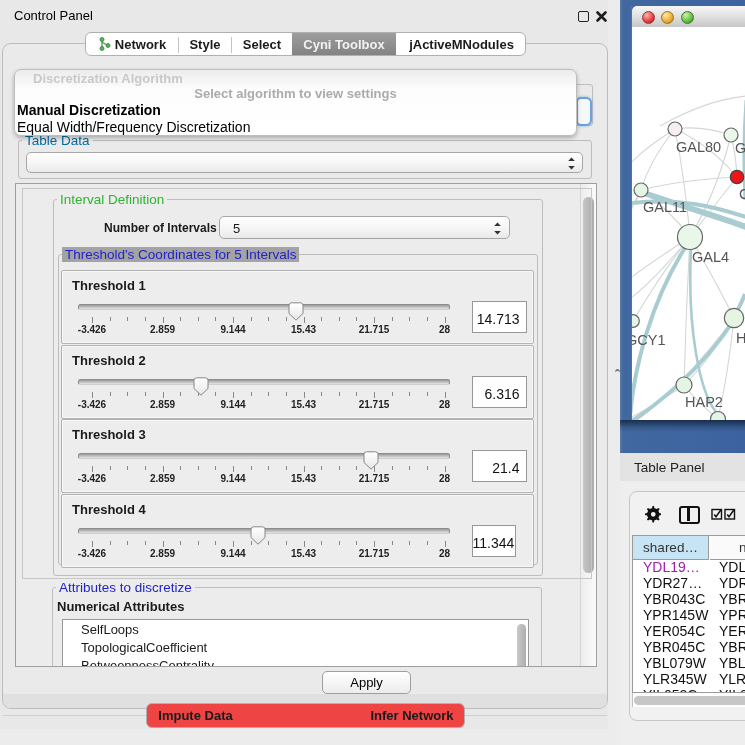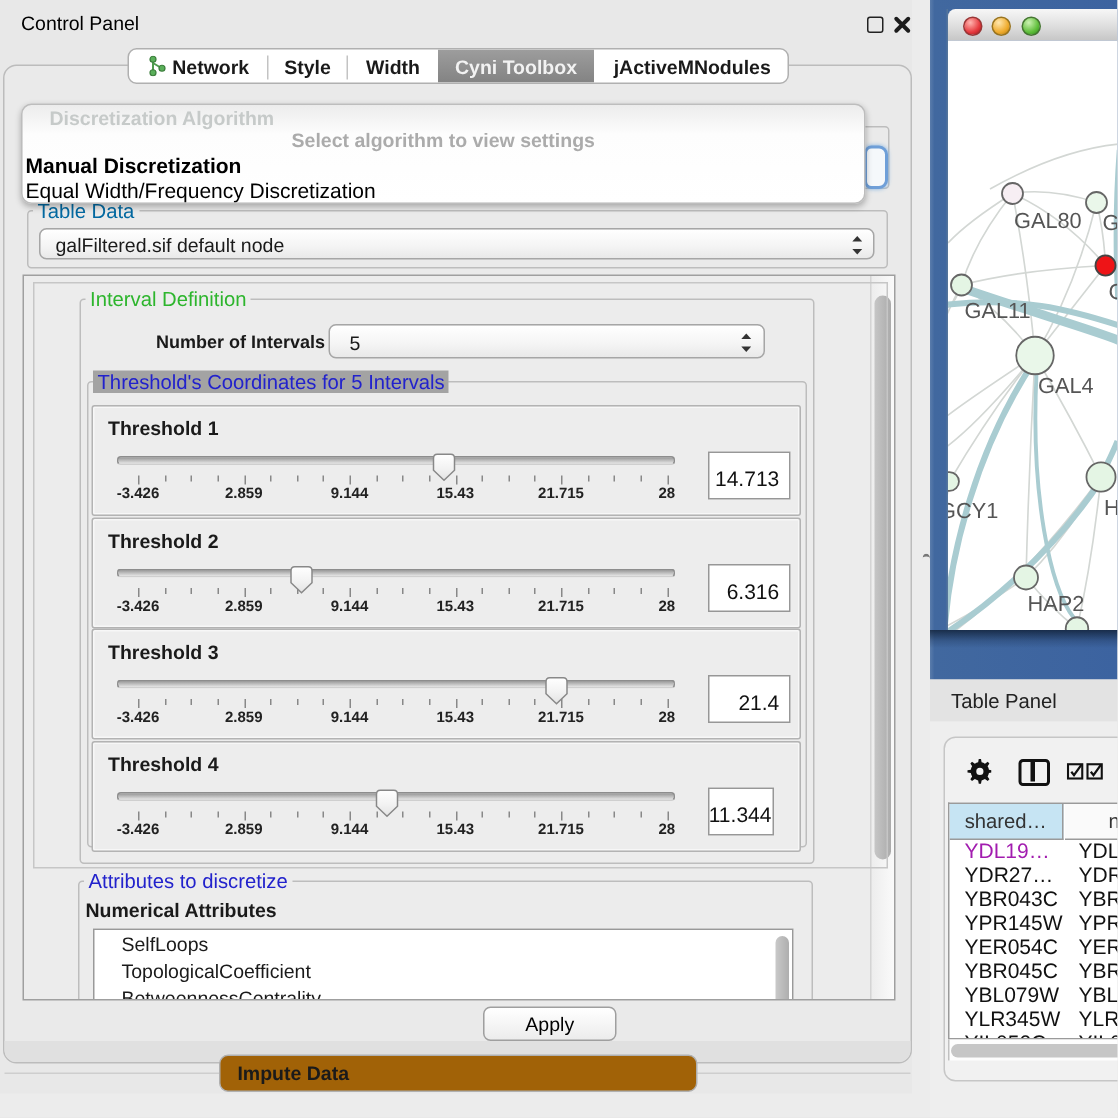--- a/index.html
+++ b/index.html
@@ -39,33 +39,32 @@
   <div class="seg" style="left:0;width:92px;">
     <svg width="13" height="14" viewBox="0 0 13 14" style="margin-right:4px;">
       <path d="M4 3 L4 11 M4 5 L9 8" stroke="#4e9b4e" stroke-width="1.3" fill="none"></path>
       <circle cx="4" cy="2.5" r="2" fill="#5aaf5a" stroke="#3c7e3c" stroke-width="0.8"></circle>
       <circle cx="4" cy="11.5" r="2" fill="#5aaf5a" stroke="#3c7e3c" stroke-width="0.8"></circle>
       <circle cx="10" cy="8.5" r="2" fill="#5aaf5a" stroke="#3c7e3c" stroke-width="0.8"></circle>
     </svg>Network</div>
   <div class="abs" style="left:92px;top:4px;width:1px;height:16px;background:#c3c3c3;"></div>
   <div class="seg" style="left:93px;width:52px;">Style</div>
   <div class="abs" style="left:145px;top:4px;width:1px;height:16px;background:#c3c3c3;"></div>
-  <div class="seg" style="left:146px;width:60px;">Width</div>
+  <div class="seg" style="left:146px;width:60px;">Select</div>
   <div class="seg" style="left:206px;width:104px;background:linear-gradient(#9d9d9d,#838383);color:#f2f2f2;">Cyni Toolbox</div>
   <div class="seg" style="left:310px;width:131px;">jActiveMNodules</div>
 </div>
 
 <div class="abs grp" style="left:25px;top:84px;width:568px;height:42px;"></div>
 <div class="abs" style="left:576px;top:97px;width:12px;height:25px;border:2px solid #6f9fd8;border-radius:5px 6px 6px 5px;box-shadow:0 0 3px #7fb0e0;background:#f5f8fb;"></div>
 
 <div class="abs grp" style="left:18px;top:140px;width:574px;height:39px;">
   <span class="grpt" style="color:#0369a1;background:#eaeaea;">Table Data</span>
 </div>
 <div class="abs combo" style="left:26px;top:152px;width:557px;height:21px;">
-  <span class="abs r13" style="left:10px;top:3px;">galFiltered.sif default node</span>
   <svg class="abs" style="right:6px;top:3px;" width="9" height="15" viewBox="0 0 9 15">
     <path d="M1.2 5 L4.5 1.4 L7.8 5 Z" fill="#333"></path>
     <path d="M1.2 10 L4.5 13.6 L7.8 10 Z" fill="#333"></path>
   </svg>
 </div>
 
 <div class="abs" style="left:15px;top:183px;width:582px;height:484px;border:1px solid #9f9f9f;background:#ececec;box-sizing:border-box;overflow:hidden;">
 
   <div class="abs" style="right:0;top:0;width:15px;height:100%;background:linear-gradient(to right,#ededed,#fafafa);border-left:1px solid #d4d4d4;"></div>
   <div class="abs" style="right:2px;top:13px;width:11px;height:376px;background:linear-gradient(to right,#c6c6c6,#ababab);border-radius:6px;"></div>
@@ -261,22 +260,23 @@
       <div class="abs" style="left:46px;top:435px;width:467px;height:60px;background:#fff;border:1px solid #999;box-sizing:border-box;overflow:hidden;">
         <div class="r13" style="margin:1px 0 0 18px;line-height:18px;">SelfLoops<br>TopologicalCoefficient<br>BetweennessCentrality</div>
         <div class="abs" style="right:2px;top:4px;width:9px;height:58px;background:linear-gradient(to right,#c9c9c9,#aeaeae);border-radius:5px;"></div>
       </div>
     </div>
 </div>
 
 <div class="abs" style="left:322px;top:671px;width:89px;height:23px;background:linear-gradient(#ffffff,#ececec);border:1px solid #9f9f9f;border-radius:5px;box-sizing:border-box;text-align:center;font-size:13px;line-height:21px;color:#000;">Apply</div>
 
 <div class="abs" style="left:3px;top:715px;width:604px;height:1px;background:#cecece;"></div>
-<div class="abs" style="left:146px;top:703px;width:319px;height:25px;background:#a16207;border:1px solid #b0b0b0;border-radius:6px;box-sizing:border-box;overflow:hidden;">
+<div class="abs" style="left:146px;top:703px;width:319px;height:25px;background:#ef4444;border:1px solid #b0b0b0;border-radius:6px;box-sizing:border-box;overflow:hidden;">
   <div class="seg" style="left:0;width:97px;">Impute Data</div>
+  <div class="seg" style="left:213px;width:104px;">Infer Network</div>
 </div>
 <div class="abs" style="left:0;top:729px;width:620px;height:16px;background:#ececec;"></div>
 
 <div class="abs" style="left:14px;top:69px;width:563px;height:67px;background:linear-gradient(#ececec,#fdfdfd 30%,#ffffff);border:1px solid #bdbdbd;border-radius:7px;box-shadow:0 2px 4px rgba(0,0,0,0.28);box-sizing:border-box;">
   <div class="abs" style="left:18px;top:1px;font-size:13px;font-weight:bold;color:#c6cac9;">Discretization Algorithm</div>
   <div class="abs" style="left:0;top:16px;width:100%;text-align:center;font-size:13px;font-weight:bold;color:#ababab;">Select algorithm to view settings</div>
   <div class="abs" style="left:2px;top:32px;font-size:14px;font-weight:bold;color:#000;">Manual Discretization</div>
   <div class="abs" style="left:2px;top:49px;font-size:14px;color:#000;">Equal Width/Frequency Discretization</div>
 </div>
 

